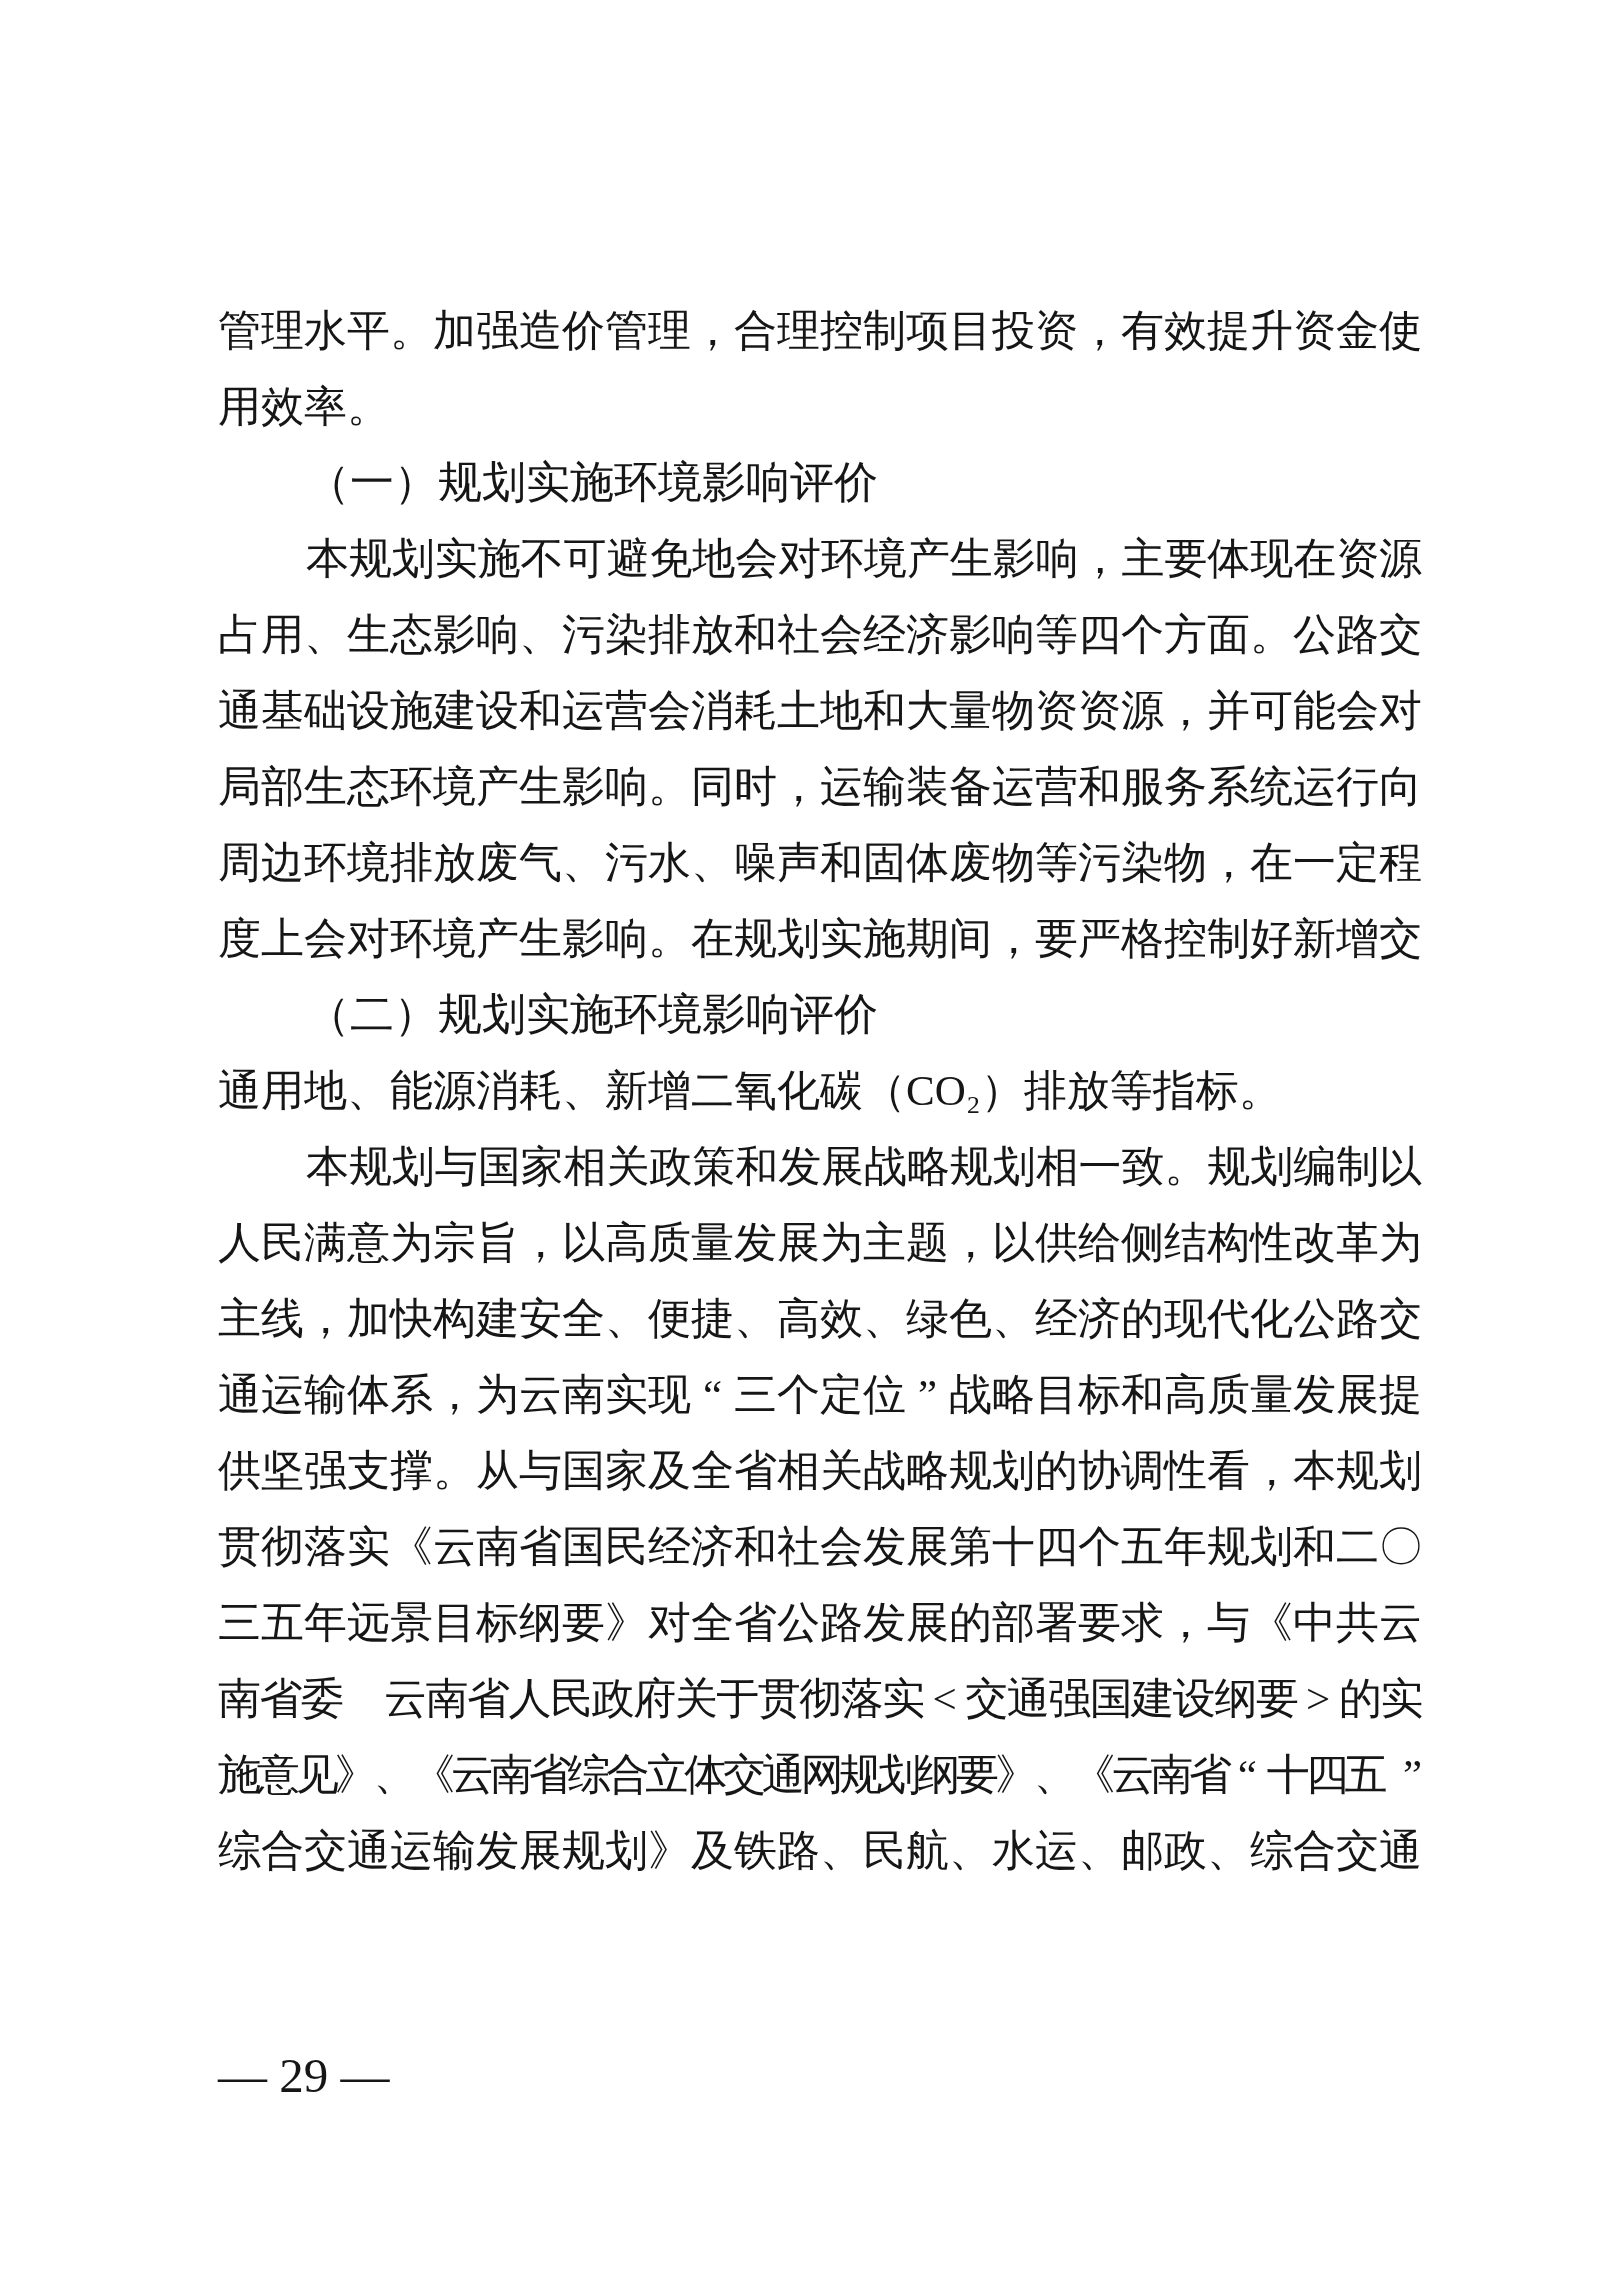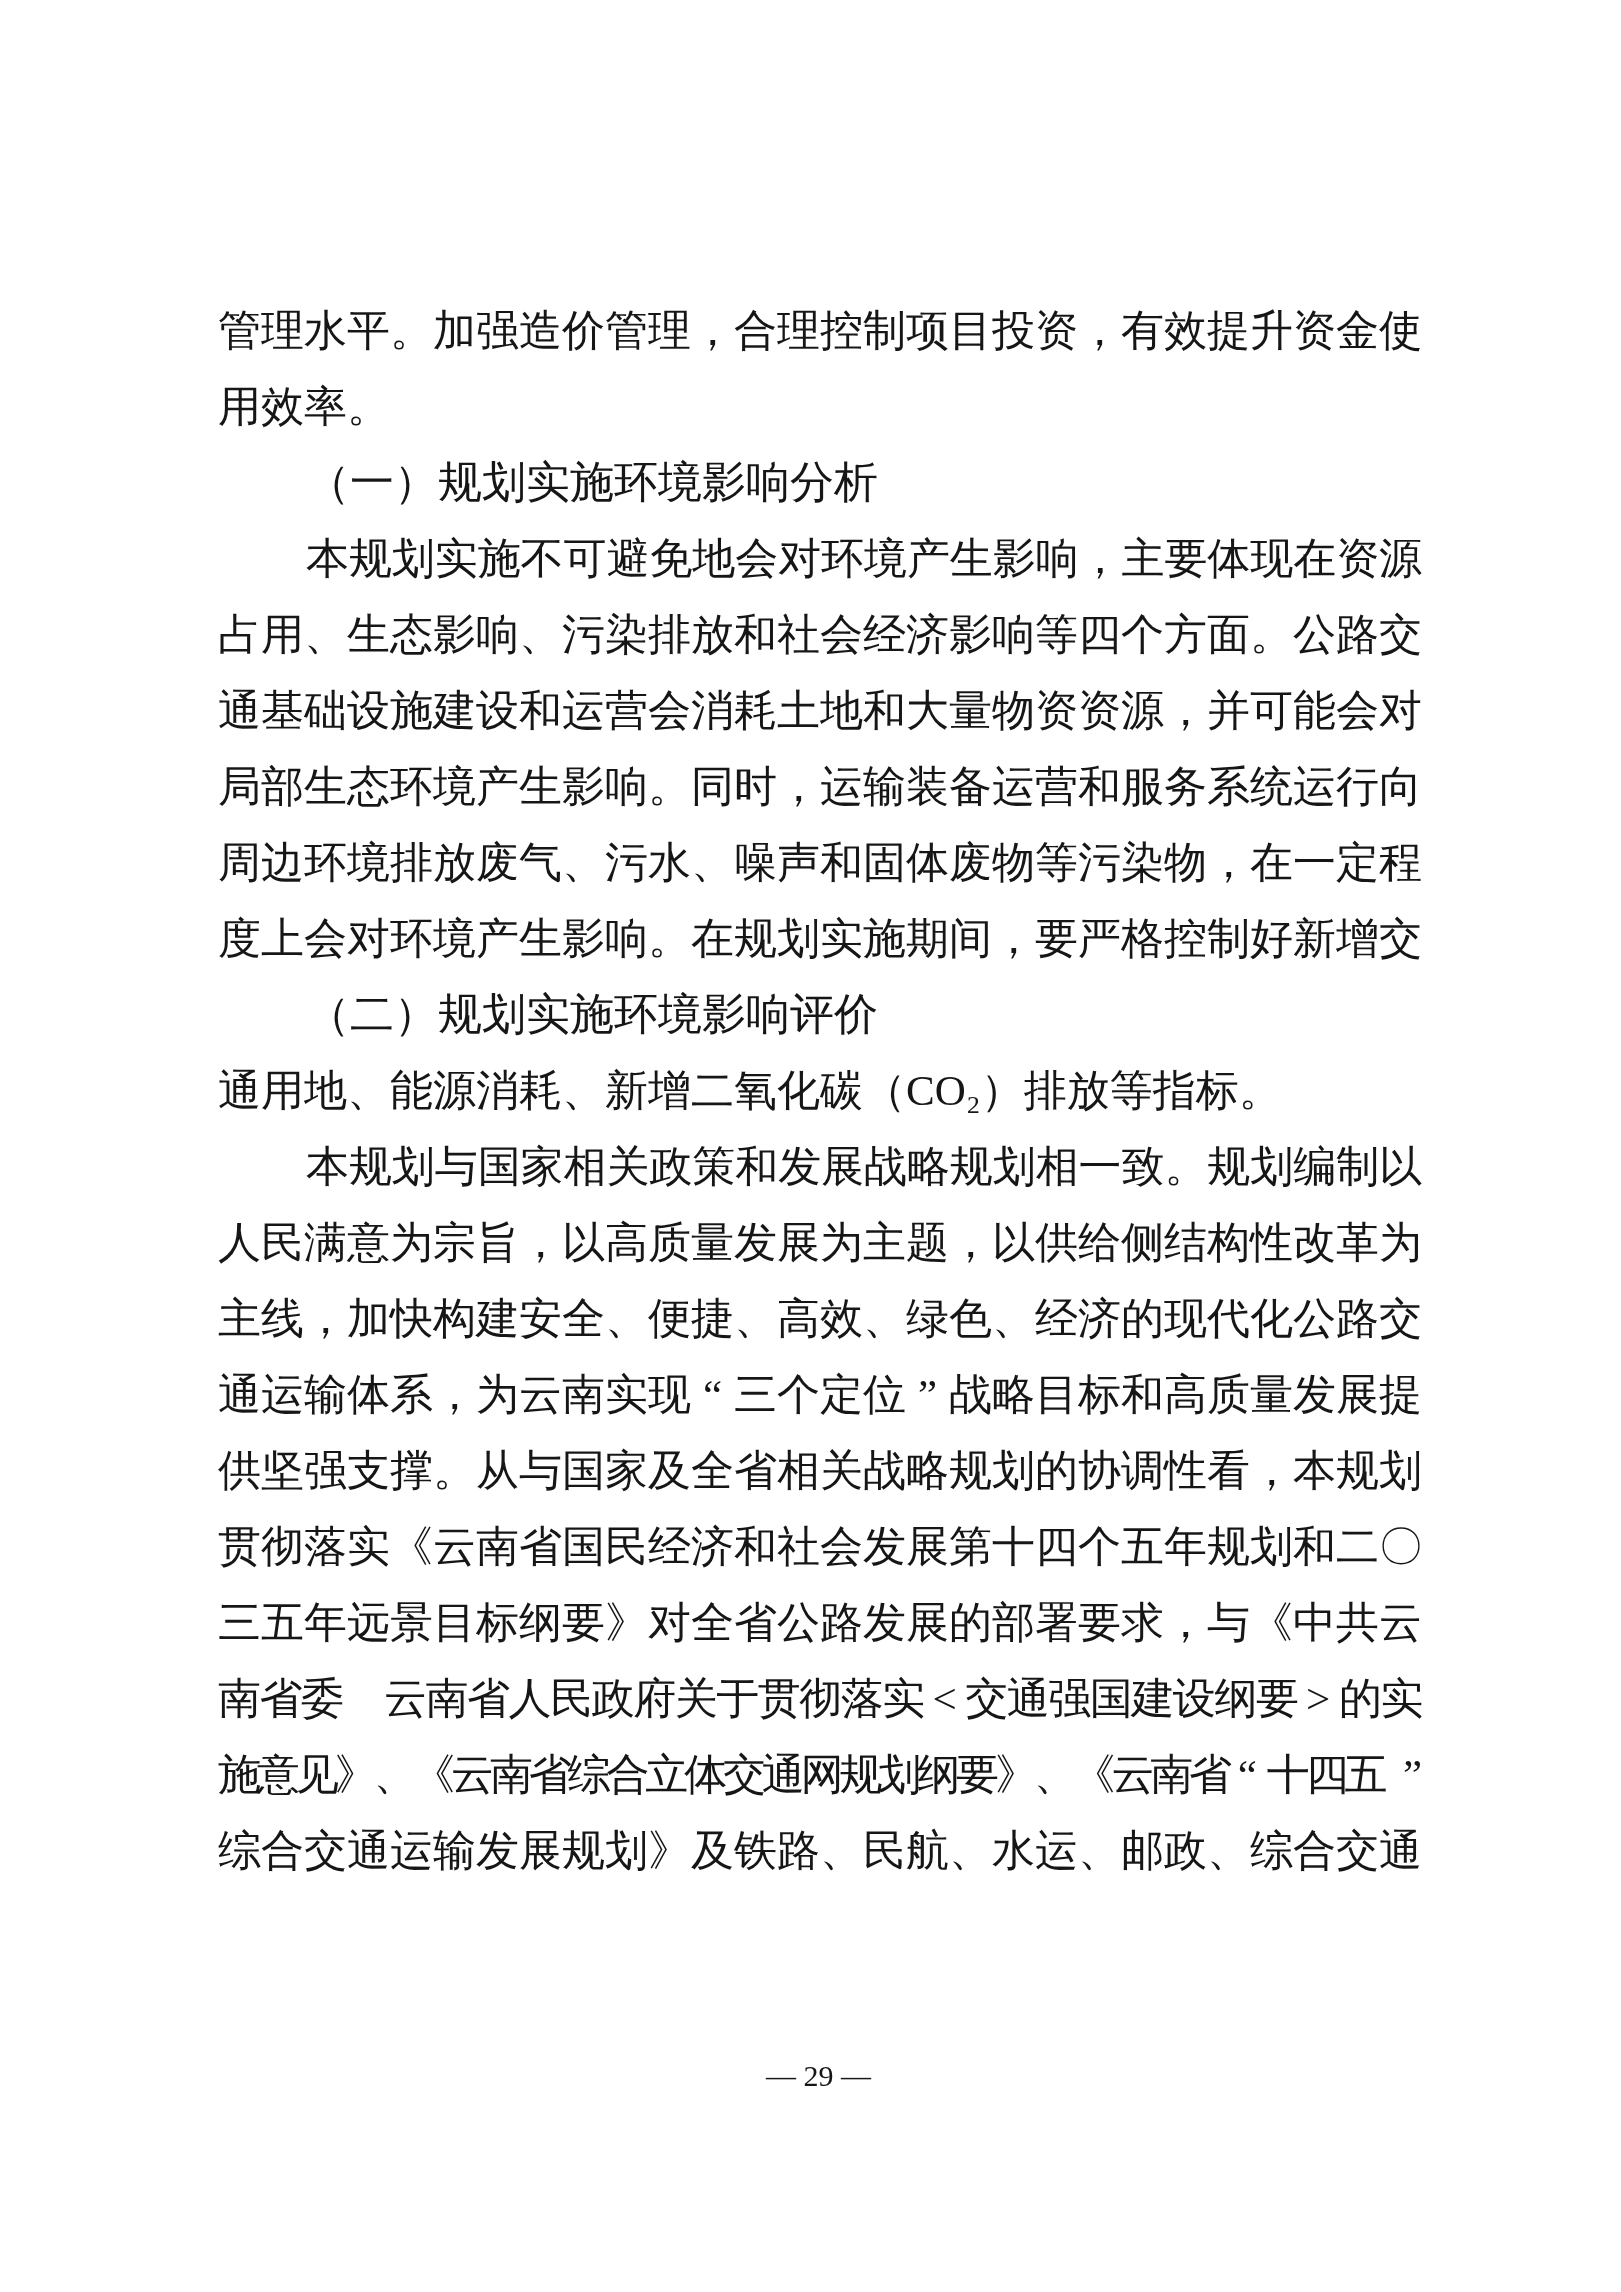--- a/index.html
+++ b/index.html
@@ -57,22 +57,22 @@
   .line.h2 {
     font-size: 44px;
   }
   .footer {
     position: absolute;
     top: 2050px;
     left: 218px;
     width: 1201px;
     height: 51px;
     line-height: 51px;
-    text-align: center;
-    font-size: 30px;
+    text-align: left;
+    font-size: 49px;
     font-family: "Liberation Serif", serif;
     color: #161616;
   }
 </style>
 </head>
 <body>
 
 <div class="page">
   <div class="text-block" id="text-block">
       <div class="line body justify">
@@ -99,21 +99,21 @@
         <span>，</span>
         <span>有</span>
         <span>效</span>
         <span>提</span>
         <span>升</span>
         <span>资</span>
         <span>金</span>
         <span>使</span>
       </div>
       <div class="line body">用效率。</div>
-      <div class="line h2 indent">（一）规划实施环境影响分析</div>
+      <div class="line h2 indent">（一）规划实施环境影响评价</div>
       <div class="line body indent justify">
         <span>本</span>
         <span>规</span>
         <span>划</span>
         <span>实</span>
         <span>施</span>
         <span>不</span>
         <span>可</span>
         <span>避</span>
         <span>免</span>

